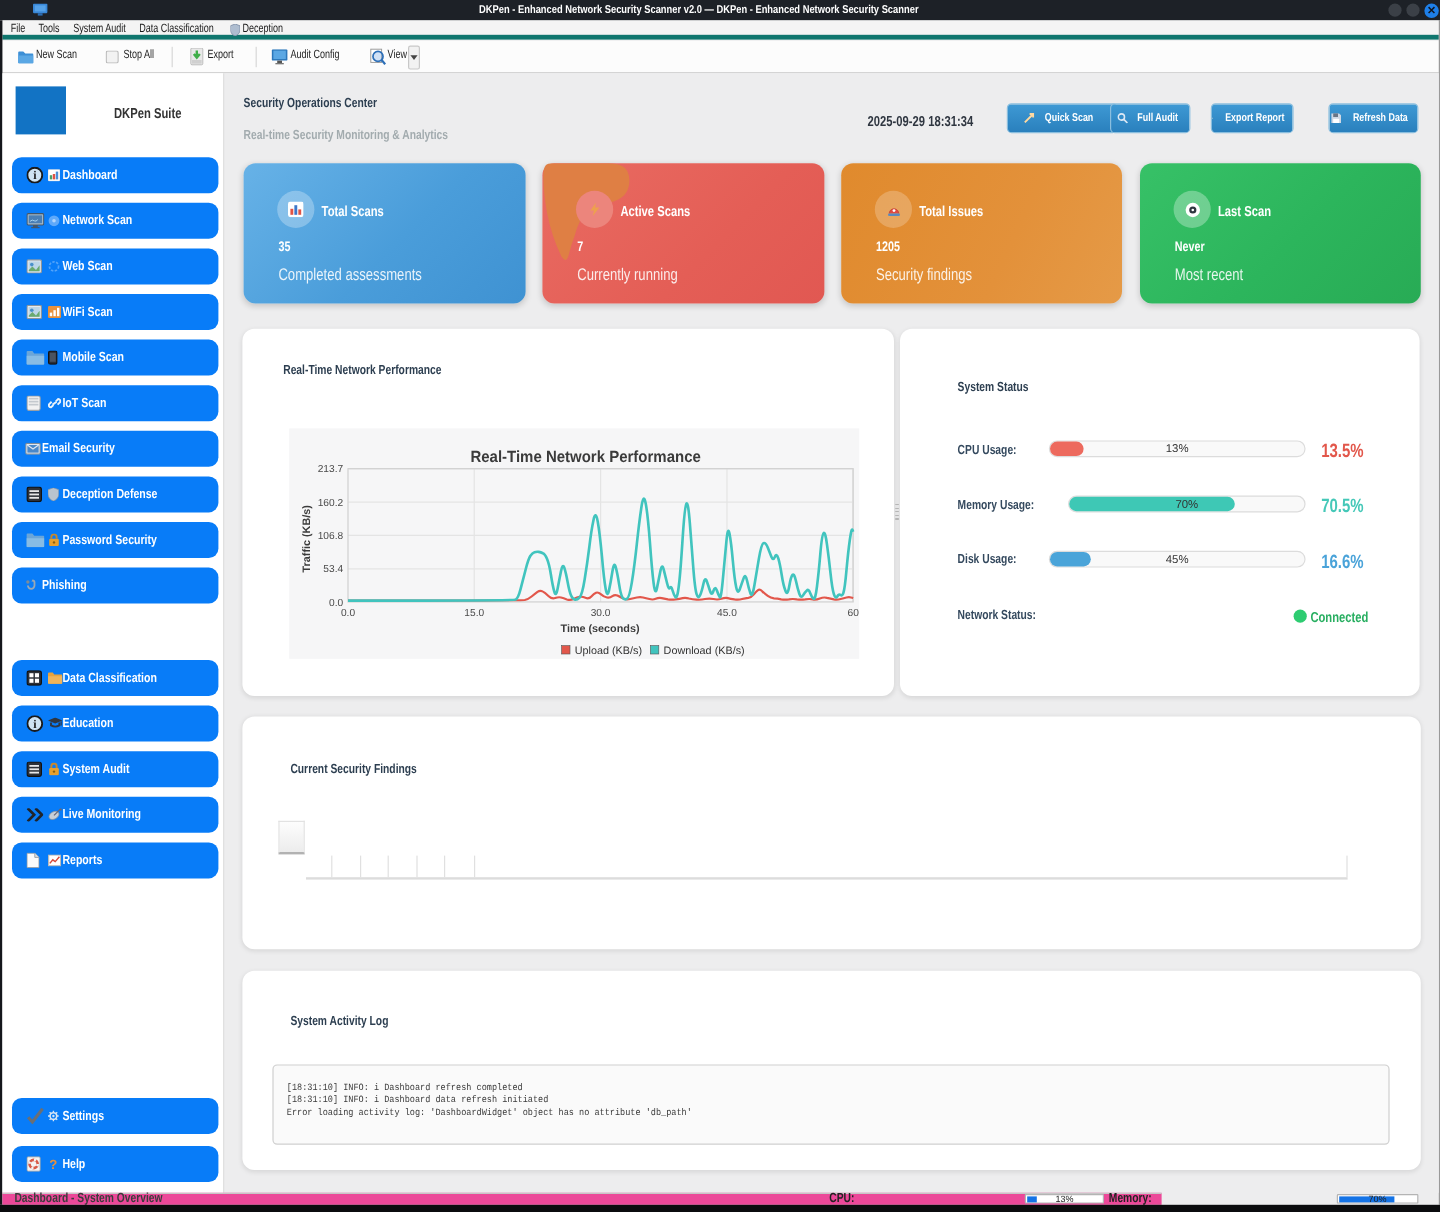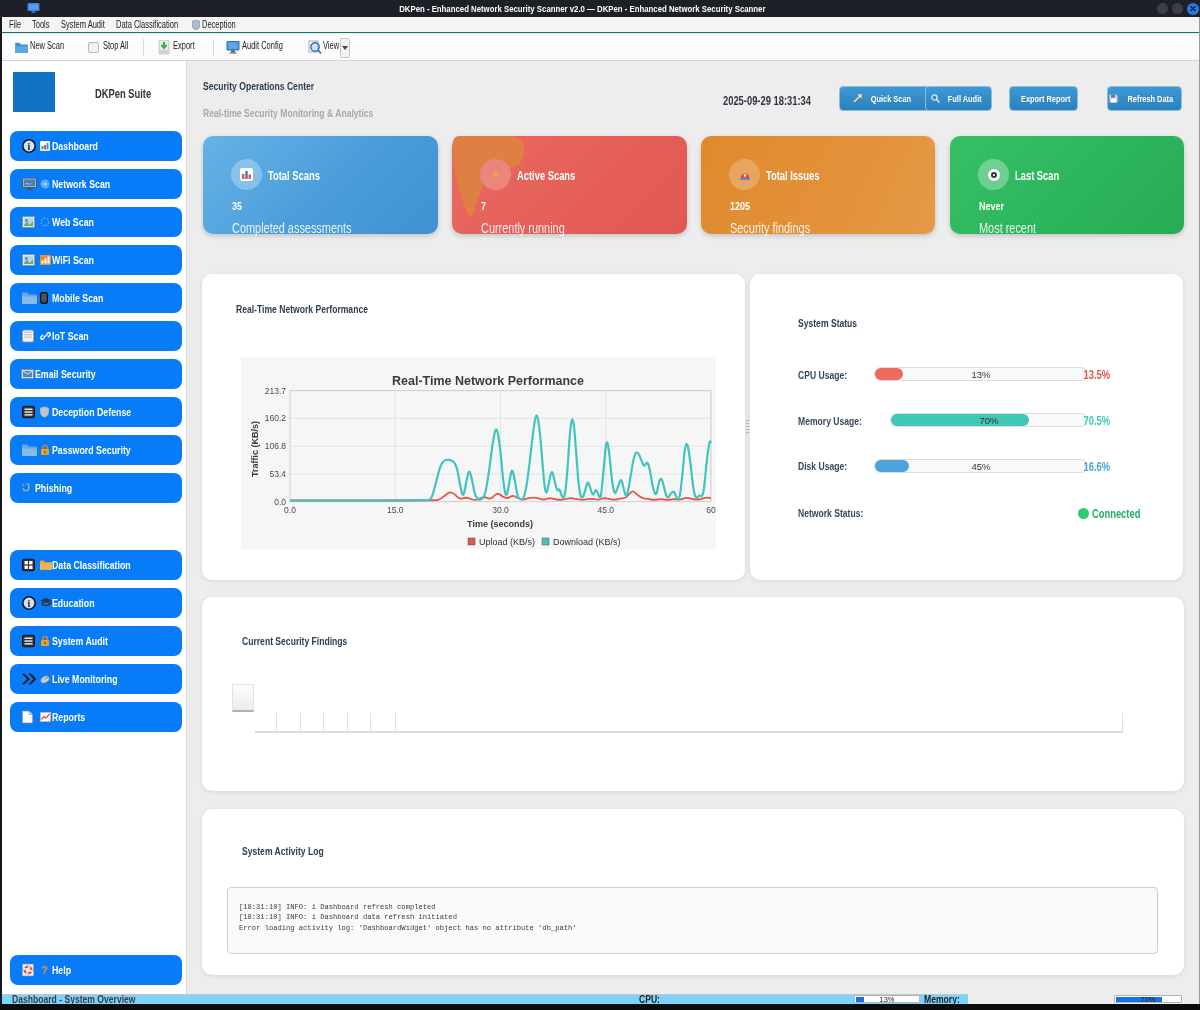--- a/index.html
+++ b/index.html
@@ -4,53 +4,53 @@
 *{margin:0;padding:0;box-sizing:border-box}
 html,body{width:1200px;height:1010px;overflow:hidden}
 body{font-family:"Liberation Sans",sans-serif;position:relative;background:#ededee}
 .abs{position:absolute}
 .b{font-weight:bold}
 .cx{display:inline-block;transform:scaleX(.78);transform-origin:0 50%;white-space:nowrap}
 .cxc{display:inline-block;transform:scaleX(.78);transform-origin:50% 50%;white-space:nowrap}
 .cxr{display:inline-block;transform:scaleX(.78);transform-origin:100% 50%;white-space:nowrap}
 
 #titlebar{position:absolute;left:0;top:0;width:1200px;height:17px;background:#1d2127;color:#fff}
-#menubar{position:absolute;left:2px;top:17px;width:1197px;height:16px;background:#f4f4f4;border-bottom:1px solid #0f766e;color:#1a1a1a}
+#menubar{position:absolute;left:2px;top:17px;width:1197px;height:16px;background:#f4f4f4;border-bottom:4px solid #0f766e;color:#1a1a1a}
 #toolbar{position:absolute;left:2px;top:34px;width:1197px;height:27px;background:#fcfcfc;border-bottom:1px solid #d4d4d4}
 .mitem{position:absolute;top:2px;font-size:10px}
 .titem{position:absolute;top:6px;font-size:10px;color:#222}
 .tsep{position:absolute;top:5px;width:1px;height:17px;background:#d8d8d8}
 
 #lborder{position:absolute;left:0;top:17px;width:2px;height:987px;background:#15171c}
 #rborder{position:absolute;right:0;top:17px;width:1px;height:987px;background:#9a9a9a}
 #bstrip{position:absolute;left:0;top:1004px;width:1200px;height:6px;background:#0b0c0e}
 
 #sidebar{position:absolute;left:2px;top:61px;width:185px;height:933px;background:#fff;border-right:1px solid #d9d9d9}
 .sbtn{position:absolute;left:8px;width:172px;height:30px;background:#087cf8;border-radius:8px;color:#fff;display:flex;align-items:center;font-weight:bold;font-size:11px}
 .sbtn .lbl{position:absolute;left:42px;top:50%;transform:translateY(-50%) scaleX(.8);transform-origin:0 50%;white-space:nowrap}
 .sbtn .i1{position:absolute;left:12px;top:50%;transform:translateY(-50%)}
 .sbtn .i2{position:absolute;left:30px;top:50%;transform:translateY(-50%)}
 .sbtn.one .i1{left:11px}
 .sbtn.one .lbl{left:25px}
 
 #content{position:absolute;left:188px;top:61px;width:1011px;height:933px;background:#ededee}
 .panel{position:absolute;background:#fff;border-radius:10px;box-shadow:0 1px 4px rgba(0,0,0,.10)}
 .ph{position:absolute;font-weight:bold;font-size:11px;color:#2c3e50}
-.card{position:absolute;top:136px;width:235px;height:98px;border-radius:10px;color:#fff;box-shadow:0 2px 5px rgba(0,0,0,.18)}
+.card{position:absolute;top:136px;width:235px;height:117px;border-radius:10px;color:#fff;box-shadow:0 2px 5px rgba(0,0,0,.18)}
 .ccirc{position:absolute;left:28px;top:23px;width:31px;height:31px;border-radius:50%;background:rgba(255,255,255,.28);display:flex;align-items:center;justify-content:center}
 .ctitle{position:absolute;left:65px;top:167px;font-weight:bold;font-size:12px}
 .cnum{position:absolute;left:29px;top:195px;font-weight:bold;font-size:11.5px}
 .csub{position:absolute;left:29px;top:216px;font-size:14px;color:rgba(255,255,255,.88)}
 .hbtn{position:absolute;top:86px;height:25px;border-radius:4px;background:linear-gradient(#3e99d4,#2a80bd);border:1px solid #8abede;color:#fff;font-weight:bold;font-size:9.5px;display:flex;align-items:center;justify-content:center}
 
 .srow-lbl{position:absolute;left:798px;font-weight:bold;font-size:11px;color:#34495e}
 .track{position:absolute;height:14px;background:#f9f9f9;border:1px solid #dcdcdc;border-radius:7px}
 .fill{position:absolute;left:0;top:0;height:12px;border-radius:6px}
 .tracktext{position:absolute;width:100%;text-align:center;top:1px;font-size:9.5px;color:#333}
-.pval{position:absolute;width:60px;text-align:left;font-weight:bold;font-size:12px}
+.pval{position:absolute;width:60px;text-align:right;font-weight:bold;font-size:16px}
 .mono{font-family:"Liberation Mono",monospace}
 </style></head>
 <body>
 
 <div id="titlebar">
   <svg class="abs" style="left:27px;top:3px" width="13" height="11" viewBox="0 0 13 11">
       <rect x="0.5" y="0" width="12" height="8" rx="1" fill="#3988d8"></rect>
       <rect x="2" y="1.5" width="9" height="5" fill="#56a2e8"></rect>
       <rect x="4.5" y="8" width="4" height="2" fill="#2c6db4"></rect>
     </svg>
@@ -301,20 +301,40 @@
         <path d="M0.5 0.5 H7 L10.5 4 V12.5 H0.5 Z" fill="#fbfbfb" stroke="#9aa0a6" stroke-width=".8"></path>
         <path d="M7 0.5 V4 H10.5" fill="#e0e0e0" stroke="#9aa0a6" stroke-width=".8"></path>
       </svg>
       <svg class="i2" width="11" height="10" viewBox="0 0 11 10">
         <rect x="0.5" y="0.5" width="10" height="9" fill="#fff" stroke="#bbb"></rect>
         <path d="M1.5 7.5 L4 4.5 L6 6 L9.5 2" stroke="#d84a3a" stroke-width="1.2" fill="none"></path>
       </svg>
       <span class="lbl">Reports</span>
     </div>
 
+  <div class="sbtn" style="top:854px">
+      <svg class="i1" width="15" height="14" viewBox="0 0 15 14">
+        <path d="M1.5 8 L5 12 L13.5 1" stroke="#6a6f75" stroke-width="2.6" fill="none"></path>
+      </svg>
+      <svg class="i2" width="9" height="9" viewBox="0 0 11 11">
+        <circle cx="5.5" cy="5.5" r="3.4" fill="none" stroke="#d8e6f4" stroke-width="1.6"></circle>
+        <circle cx="5.5" cy="5.5" r="1.2" fill="#d8e6f4"></circle>
+        <g stroke="#d8e6f4" stroke-width="1.4">
+          <line x1="5.5" y1="0" x2="5.5" y2="2"></line>
+          <line x1="5.5" y1="9" x2="5.5" y2="11"></line>
+          <line x1="0" y1="5.5" x2="2" y2="5.5"></line>
+          <line x1="9" y1="5.5" x2="11" y2="5.5"></line>
+          <line x1="1.6" y1="1.6" x2="3" y2="3"></line>
+          <line x1="8" y1="8" x2="9.4" y2="9.4"></line>
+          <line x1="9.4" y1="1.6" x2="8" y2="3"></line>
+          <line x1="3" y1="8" x2="1.6" y2="9.4"></line>
+        </g>
+      </svg>
+      <span class="lbl">Settings</span>
+    </div>
 
   <div class="sbtn" style="top:894px">
       <svg class="i1" width="12" height="13" viewBox="0 0 12 13">
         <rect x="0.5" y="0.5" width="11" height="12" rx="1" fill="#f4f4f4" stroke="#9aa0a6" stroke-width=".8"></rect>
         <circle cx="6" cy="6.5" r="3.4" fill="none" stroke="#d85a48" stroke-width="2.2"></circle>
         <circle cx="6" cy="6.5" r="3.4" fill="none" stroke="#f2f2f2" stroke-width="2.2" stroke-dasharray="1.8 3.5"></circle>
       </svg>
       <svg class="i2" width="9" height="12" viewBox="0 0 9 12">
         <text x="4.5" y="10" font-size="11" font-weight="bold" fill="#e8913c" text-anchor="middle" font-family="Liberation Sans">?</text>
       </svg>
@@ -489,23 +509,23 @@
 <div class="abs" style="left:395px;top:713px;width:1px;height:18px;background:#e0e0e0"></div>
 <div class="abs" style="left:1122px;top:713px;width:1px;height:18px;background:#e0e0e0"></div>
 
 <div class="panel" style="left:202px;top:809px;width:982px;height:166px"></div>
 <div class="ph" style="left:242px;top:845px"><span class="cx">System Activity Log</span></div>
 <div class="abs" style="left:227px;top:887px;width:931px;height:67px;background:#fafafa;border:1px solid #cfcfcf;border-radius:4px"></div>
 <div class="abs mono" style="left:239px;top:902px;font-size:8px;line-height:10.3px;color:#3a3a3a;white-space:pre;transform:scaleX(.89);transform-origin:0 0">[18:31:10] INFO: i Dashboard refresh completed
 [18:31:10] INFO: i Dashboard data refresh initiated
 Error loading activity log: 'DashboardWidget' object has no attribute 'db_path'</div>
 
-<div id="statusbar" class="abs" style="left:2px;top:994px;width:966px;height:10px;background:#7dd3fc;border-top:1px solid #c6c6c6">
+<div id="statusbar" class="abs" style="left:2px;top:994px;width:966px;height:10px;background:#ec4899;border-top:1px solid #c6c6c6">
   <div class="abs b" style="left:10px;top:-2px;font-size:11px;color:#3c3c3c"><span class="cx">Dashboard - System Overview</span></div>
-  <div class="abs b" style="left:637px;top:-2px;font-size:11px;color:#222"><span class="cx">CPU:</span></div>
+  <div class="abs b" style="left:689px;top:-2px;font-size:11px;color:#222"><span class="cx">CPU:</span></div>
   <div class="abs" style="left:852px;top:0px;width:66px;height:8px;background:#fff;border:1px solid #b4b4b4;border-radius:1px">
     <div class="abs" style="left:1px;top:1px;width:8px;height:5px;background:#1473e6"></div>
     <div class="abs" style="left:0;top:-1px;width:100%;text-align:center;font-size:7.5px;color:#222">13%</div>
   </div>
   <div class="abs b" style="left:922px;top:-2px;font-size:11px;color:#222"><span class="cx">Memory:</span></div>
   <div class="abs" style="left:1112px;top:0px;width:68px;height:8px;background:#fff;border:1px solid #b4b4b4;border-radius:1px">
     <div class="abs" style="left:1px;top:1px;width:46px;height:5px;background:#1473e6"></div>
     <div class="abs" style="left:0;top:-1px;width:100%;text-align:center;font-size:7.5px;color:#222">70%</div>
   </div>
 </div>

